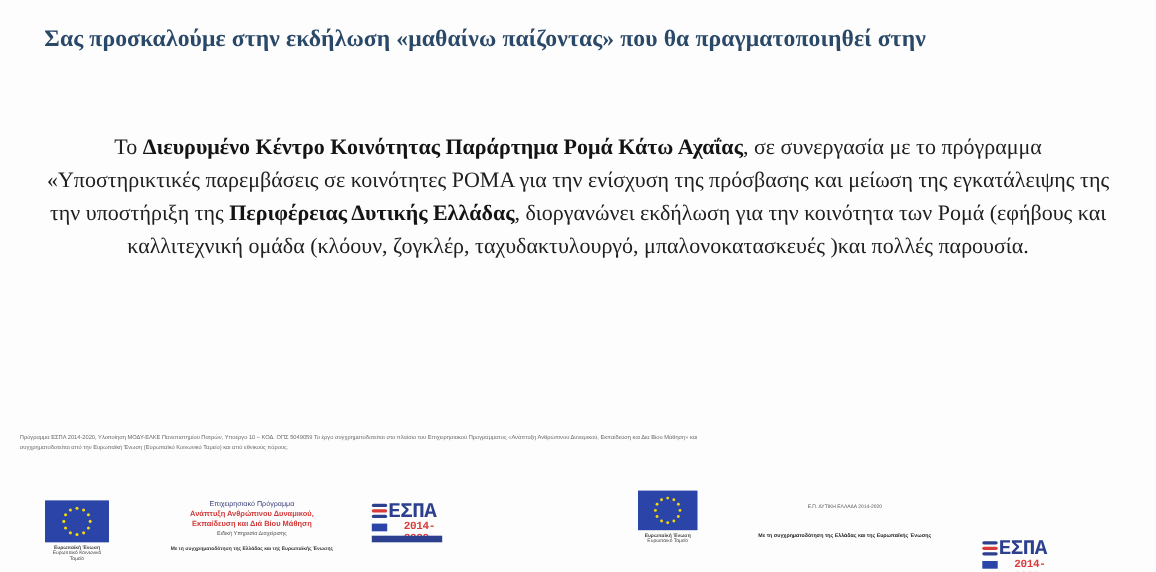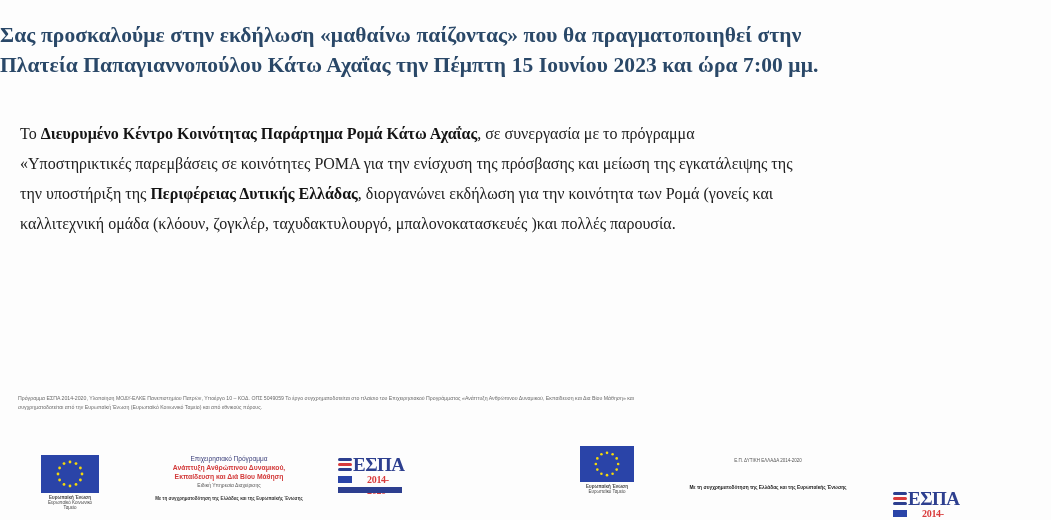--- a/index.html
+++ b/index.html
@@ -8,27 +8,27 @@
     }
     body {
       position: relative;
       font-family: "Liberation Serif", "DejaVu Serif", serif;
       color: #1a1a1a;
     }
     .page { position: absolute; left: 0; top: 0; width: 1051px; height: 520px; background: #fdfdfd; }
 
     .title {
       position: absolute; left: 0; top: 20px; width: 882px;
-      text-align: left; color: #2a4868; font-weight: bold;
+      text-align: center; color: #2a4868; font-weight: bold;
       font-size: 21.5px; line-height: 30px; letter-spacing: 0.1px;
     }
 
     .body-text {
       position: absolute; left: 20px; top: 119px; width: 1011px;
-      text-align: left; font-size: 16px; line-height: 30px; color: #202020;
+      text-align: center; font-size: 20px; line-height: 30px; color: #202020;
     }
     .body-text .line { display: block; white-space: nowrap; }
     .body-text b { font-weight: bold; color: #141414; }
 
     .closing {
       position: absolute; left: 18px; top: 342px;
       font-size: 22px; font-style: italic; font-weight: bold; color: #2c4b6b;
       letter-spacing: 0.2px;
     }
 
@@ -53,21 +53,21 @@
       font-family: "Liberation Sans", sans-serif; text-align: center;
       width: 180px; line-height: 9px;
     }
     .op-block .t1 { font-size: 6.5px; color: #3b3f7a; }
     .op-block .t2 { font-size: 6.8px; color: #d23a3a; font-weight: bold; }
     .op-block .t3 { font-size: 5px; color: #555; }
     .op-block .t4 { font-size: 4.5px; color: #333; margin-top: 4px; font-weight: bold; }
 
     .espa {
       width: 66px; height: 44px; position: relative;
-      font-family: Liberation Serif, serif;
+      font-family: Liberation Mono, monospace;
     }
     .espa .stripes { position: absolute; left: 0; top: 4px; width: 14px; }
     .espa .stripes span {
       display: block; height: 3px; margin-bottom: 2px; border-radius: 2px;
     }
     .espa .word {
       position: absolute; left: 15px; top: 0; font-size: 19px; font-weight: bold;
       color: #2d3f8f; letter-spacing: -0.5px;
     }
     .espa .years {
@@ -87,27 +87,26 @@
     .wg-block .t1 { font-size: 4.5px; color: #555; }
     .wg-block .t2 { font-size: 4.8px; color: #222; font-weight: bold; margin-top: 22px; }
   </style>
 </head>
 <body>
 
 <div class="page">
 
   <div class="title">
     <div>Σας προσκαλούμε στην εκδήλωση «μαθαίνω παίζοντας» που θα πραγματοποιηθεί στην</div>
-    <div>Πλατεία Παπαγιαννοπούλου Κάτω Αχαΐας την Πέμπτη 15 Ιουνίου 2023 και ώρα 7:00 μμ.</div>
   </div>
 
   <div class="body-text">
     <span class="line"><span>Το </span><b>Διευρυμένο Κέντρο Κοινότητας Παράρτημα Ρομά Κάτω Αχαΐας</b><span>, σε συνεργασία με το πρόγραμμα</span></span>
     <span class="line">«Υποστηρικτικές παρεμβάσεις σε κοινότητες ΡΟΜΑ για την ενίσχυση της πρόσβασης και μείωση της εγκατάλειψης της</span>
-    <span class="line"><span>την υποστήριξη της </span><b>Περιφέρειας Δυτικής Ελλάδας</b><span>, διοργανώνει εκδήλωση για την κοινότητα των Ρομά (γονείς και</span></span>
+    <span class="line"><span>την υποστήριξη της </span><b>Περιφέρειας Δυτικής Ελλάδας</b><span>, διοργανώνει εκδήλωση για την κοινότητα των Ρομά (εφήβους και</span></span>
     <span class="line">καλλιτεχνική ομάδα (κλόουν, ζογκλέρ, ταχυδακτυλουργό, μπαλονοκατασκευές )και πολλές παρουσία.</span>
   </div>
 
 
   <div class="fineprint">
     <div>Πρόγραμμα ΕΣΠΑ 2014-2020, Υλοποίηση ΜΟΔΥ-ΕΛΚΕ Πανεπιστημίου Πατρών, Υποέργο 10 – ΚΟΔ. ΟΠΣ 5049059 Το έργο συγχρηματοδοτείται στο πλαίσιο του Επιχειρησιακού Προγράμματος «Ανάπτυξη Ανθρώπινου Δυναμικού, Εκπαίδευση και Δια Βίου Μάθηση» και</div>
     <div>συγχρηματοδοτείται από την Ευρωπαϊκή Ένωση (Ευρωπαϊκό Κοινωνικό Ταμείο) και από εθνικούς πόρους.</div>
   </div>
 
   <div class="logo" style="left:41px; top:455px;">

